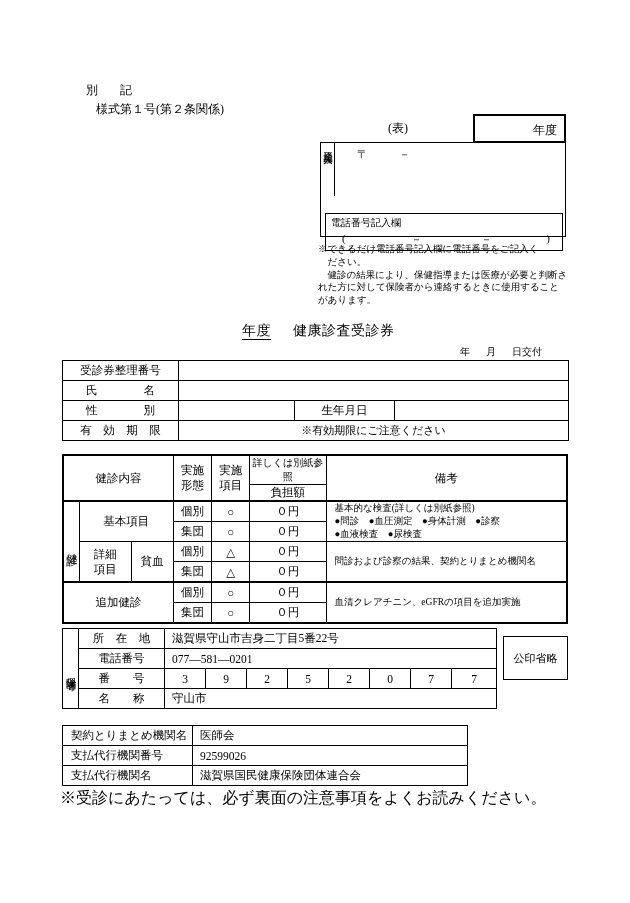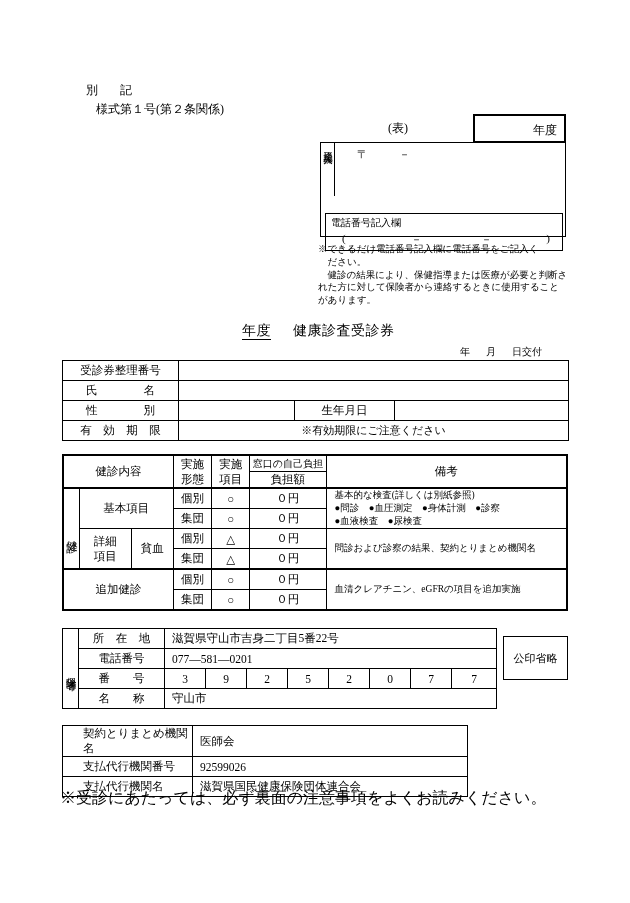--- a/index.html
+++ b/index.html
@@ -224,21 +224,21 @@
 
   
   #agency-table {
     left: 62px; top: 725px;
     width: 405px;
   }
   #agency-table td { height: 19px; font-size: 11.5px; }
   #agency-table .lbl {
     width: 130px;
     text-align: left;
-    padding-left: 20px;
+    padding-left: 8px;
   }
   #agency-table .val {
     text-align: left;
     padding-left: 7px;
   }
 
   
   #footer-note {
     left: 60px; top: 788px;
     font-size: 16px;
@@ -336,21 +336,21 @@
       <tr>
         <td class="hdr" colspan="3" rowspan="2">健診内容</td>
         <td class="hdr" rowspan="2">
           <div>実施</div>
           <div>形態</div>
         </td>
         <td class="hdr" rowspan="2">
           <div>実施</div>
           <div>項目</div>
         </td>
-        <td class="hdr" style="font-size:10px">窓口の自己負担</td>
+        <td class="hdr" style="font-size:10px">詳しくは別紙参照</td>
         <td class="hdr" rowspan="2">備考</td>
       </tr>
       <tr>
         <td class="hdr">負担額</td>
       </tr>
 
       <tr>
         <td class="vlabel thick-top" rowspan="4">
           <span class="vert">健診</span>
         </td>

